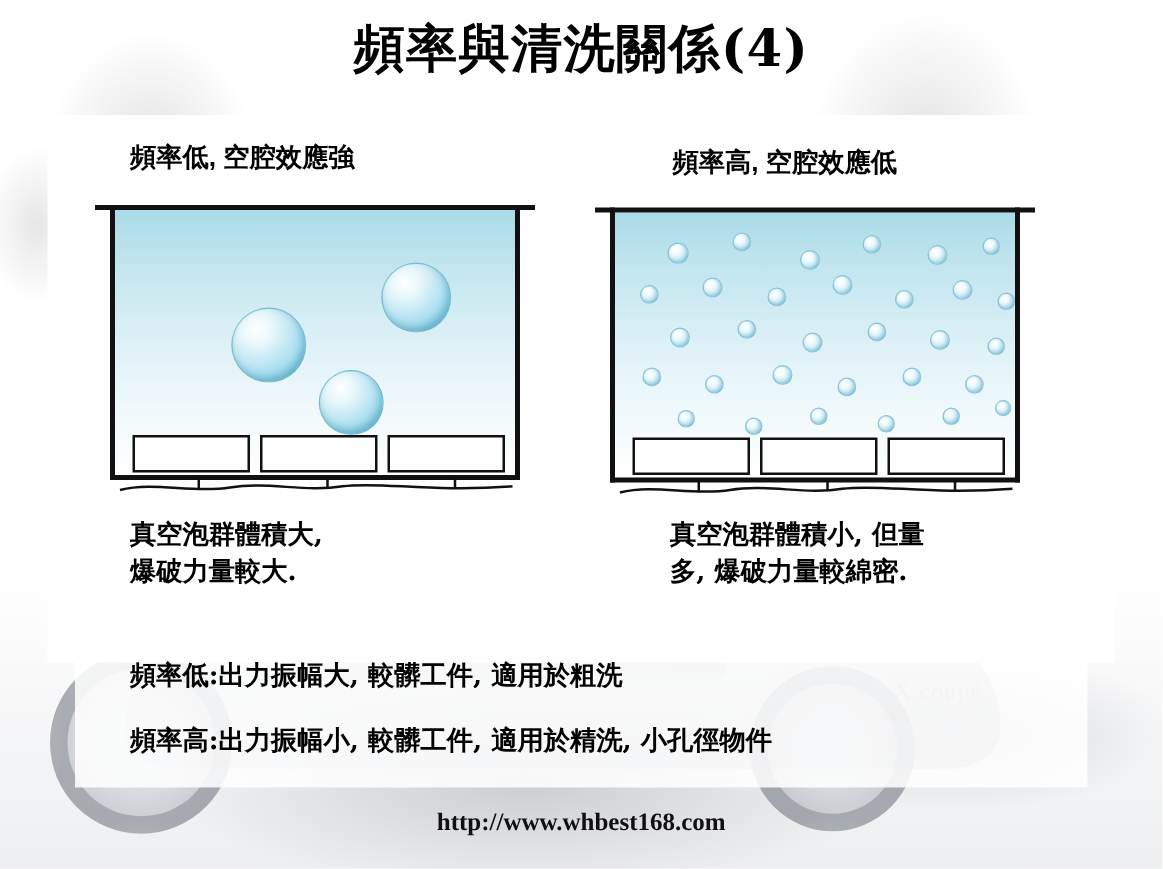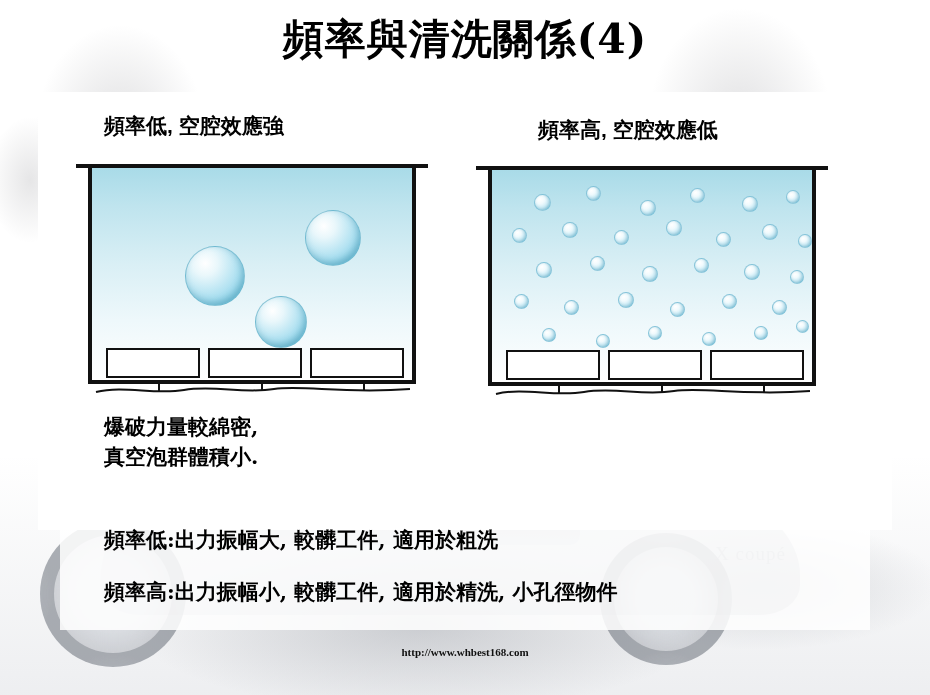--- a/index.html
+++ b/index.html
@@ -256,21 +256,21 @@
   }
   #footer-company {
     font-family: "DejaVu Serif", "Liberation Serif", serif;
     font-size: 15px;
     font-weight: 700;
     color: #101010;
     line-height: 1.35;
   }
   #footer-url {
     font-family: "Liberation Serif", serif;
-    font-size: 11px;
+    font-size: 20px;
     font-weight: 700;
     color: #101010;
     line-height: 1.35;
   }
 </style>
 </head>
 <body>
 
 <div id="bg-photo">
   <div class="bg-face"></div>
@@ -364,24 +364,26 @@
   <div class="transducer t3"></div>
   <svg class="wire" viewBox="0 0 318 12" preserveAspectRatio="none">
     <path d="M2,9 C30,2 60,12 90,7 C120,2 150,11 180,6 C210,2 250,11 316,6" fill="none" stroke="#111" stroke-width="2"></path>
     <line x1="65" y1="0" x2="65" y2="8" stroke="#111" stroke-width="2"></line>
     <line x1="168" y1="0" x2="168" y2="7" stroke="#111" stroke-width="2"></line>
     <line x1="270" y1="0" x2="270" y2="7" stroke="#111" stroke-width="2"></line>
   </svg>
 </div>
 
 <div id="caption-left" class="caption">
-  <div>爆破力量較綿密,</div>
-  <div>真空泡群體積小.</div>
+  <div>真空泡群體積大,</div>
+  <div>爆破力量較大.</div>
 </div>
 <div id="caption-right" class="caption">
+  <div>真空泡群體積小, 但量</div>
+  <div>多, 爆破力量較綿密.</div>
 </div>
 
 <div id="statement-1" class="statement">頻率低:出力振幅大, 較髒工件, 適用於粗洗</div>
 <div id="statement-2" class="statement">頻率高:出力振幅小, 較髒工件, 適用於精洗, 小孔徑物件</div>
 
 <div id="footer">
   <div id="footer-url">http://www.whbest168.com</div>
 </div>
 
 </body></html>

